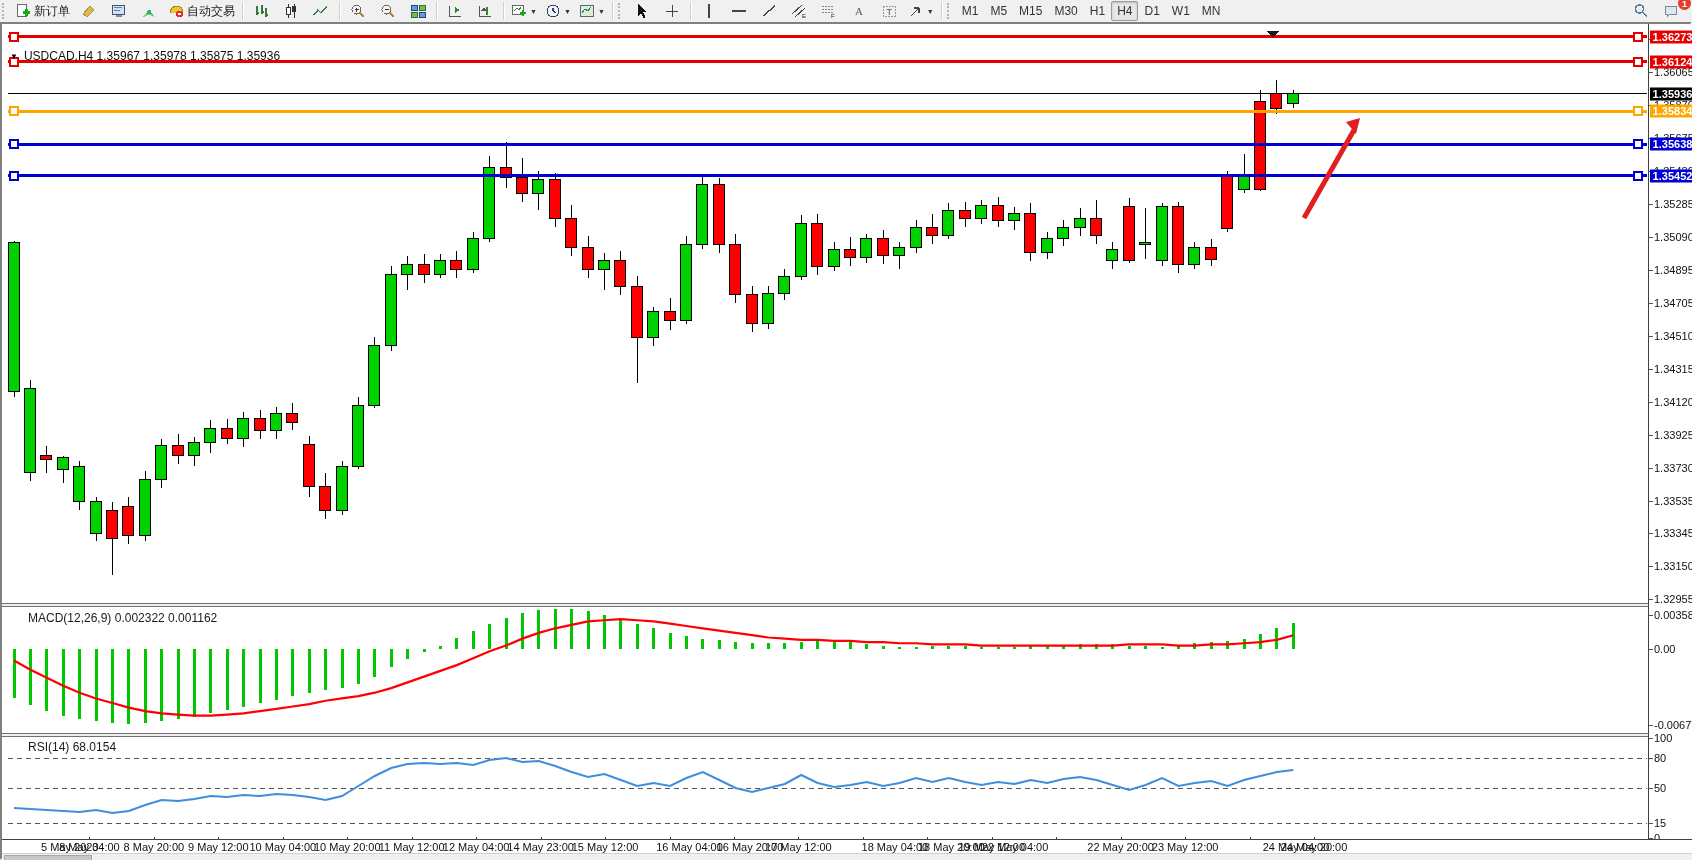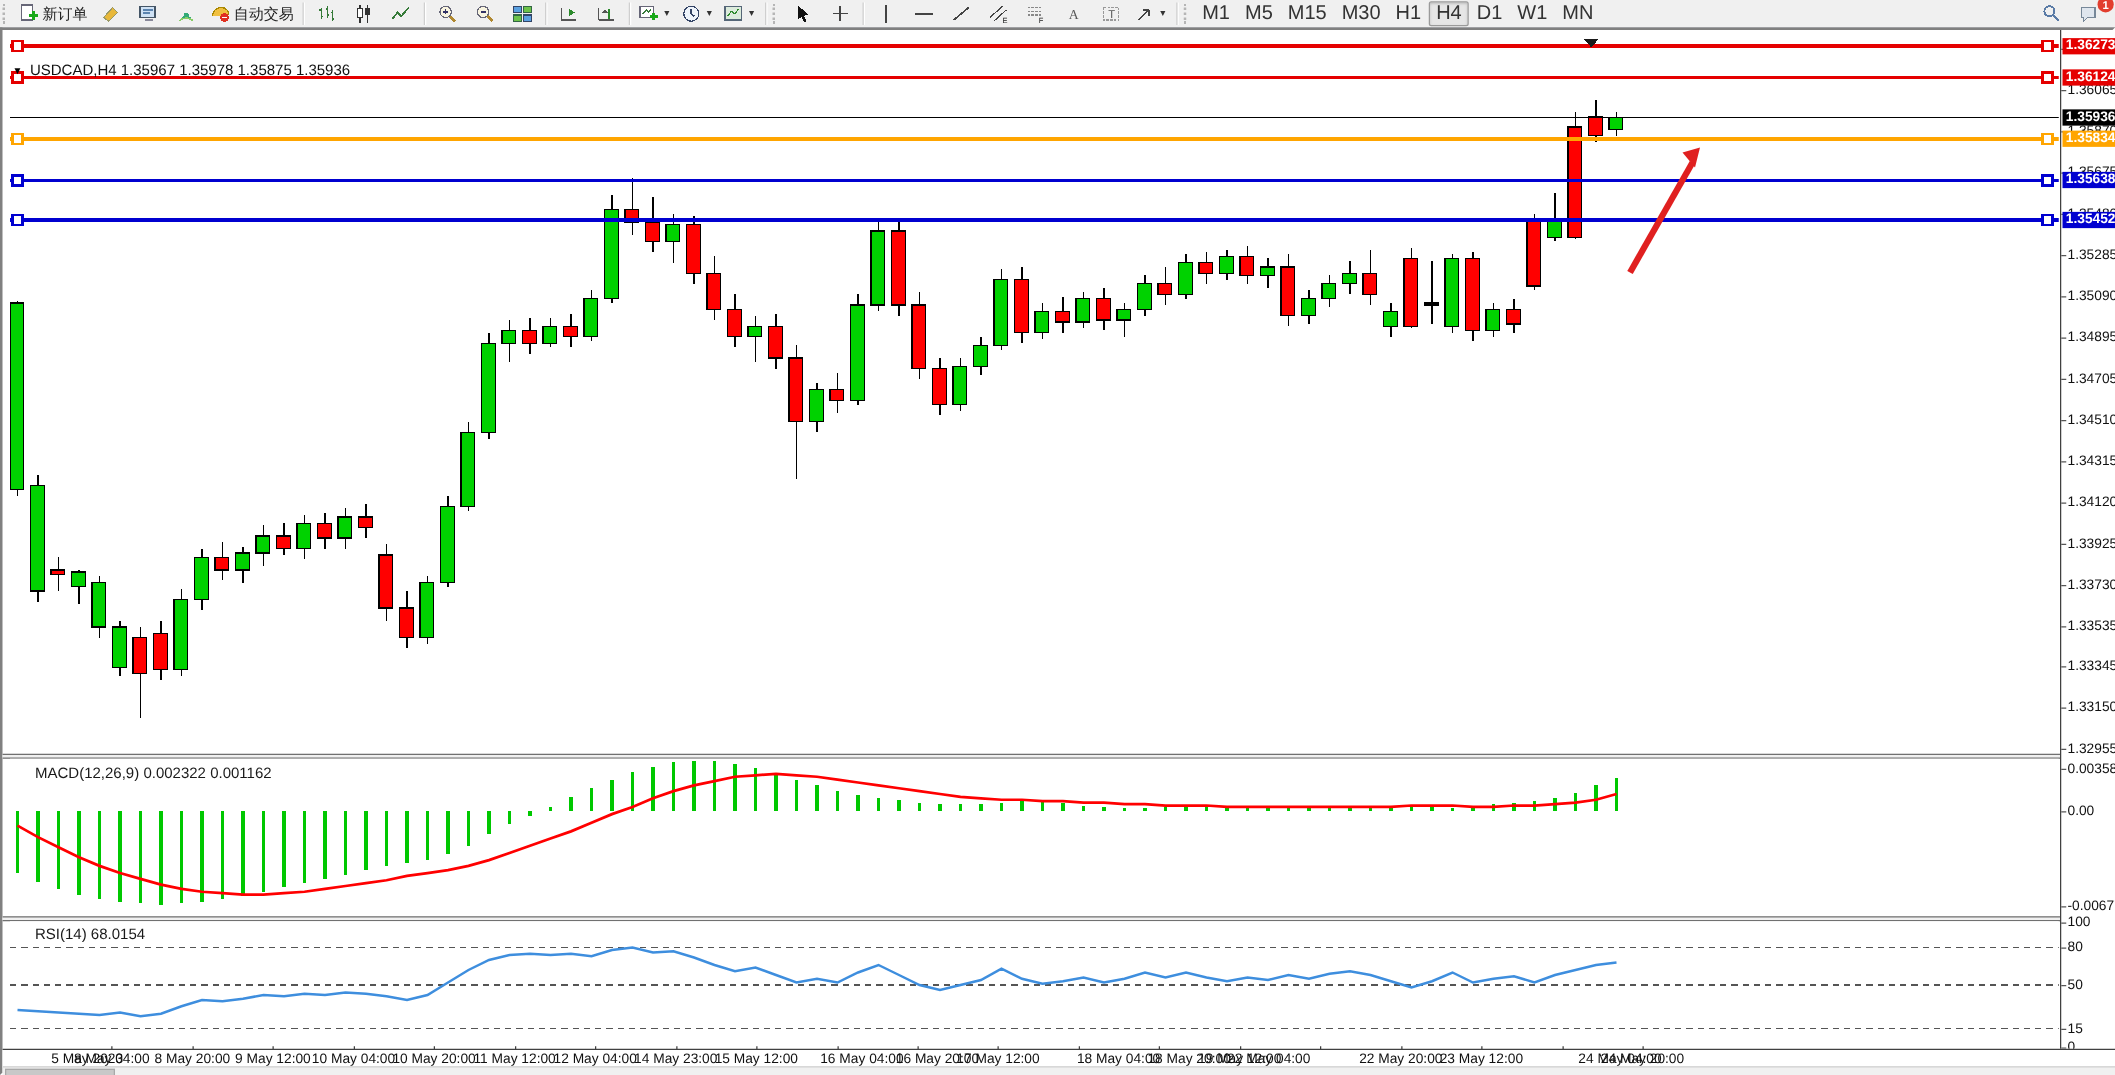--- a/index.html
+++ b/index.html
@@ -8,21 +8,21 @@
   
   .toolbar{position:absolute;left:0;top:0;width:1692px;height:22px;background:#f0f0f0;
            border-bottom:1px solid #0f172a;display:flex;align-items:center;font-size:11px;color:#222;}
   .tb{height:20px;min-width:22px;display:flex;align-items:center;justify-content:center;gap:3px;
       padding:0 3px;border:1px solid transparent;border-radius:2px;cursor:default;}
   .tb svg{width:16px;height:16px;display:block;}
   .tb .cap{font-size:12px;white-space:nowrap;}
   .caret{font-size:7px;color:#333;line-height:1;}
   .grip{width:5px;height:16px;margin:0 2px;border-left:2px dotted #b5b5b5;}
   .sep{width:1px;height:18px;background:#cfcfcf;margin:0 3px;box-shadow:1px 0 0 #fff;}
-  .tf{height:18px;padding:0 5px;display:flex;align-items:center;font-size:16px;color:#333;
+  .tf{height:18px;padding:0 5px;display:flex;align-items:center;font-size:12px;color:#333;
       border:1px solid transparent;border-radius:2px;}
   .tf.active{background:#e6e6e6;border:1px solid #9a9a9a;box-shadow:inset 0 1px 2px #bbb;}
   .toolbar-right{margin-left:auto;display:flex;align-items:center;margin-right:6px;}
   .badge{position:absolute;top:-4px;right:-6px;background:#e23e2e;color:#fff;border-radius:50%;
          width:13px;height:13px;font-size:9px;display:flex;align-items:center;justify-content:center;font-weight:bold;}
   
   .chart-window{position:absolute;left:0;top:22px;width:1692px;height:838px;background:#fff;
                 border:2px solid;border-color:#808080 #fff #fff #808080;box-sizing:border-box;}
   .plot{position:absolute;background:#fff;}
   .hsep{position:absolute;left:0;width:1692px;height:4px;background:#f0f0f0;

